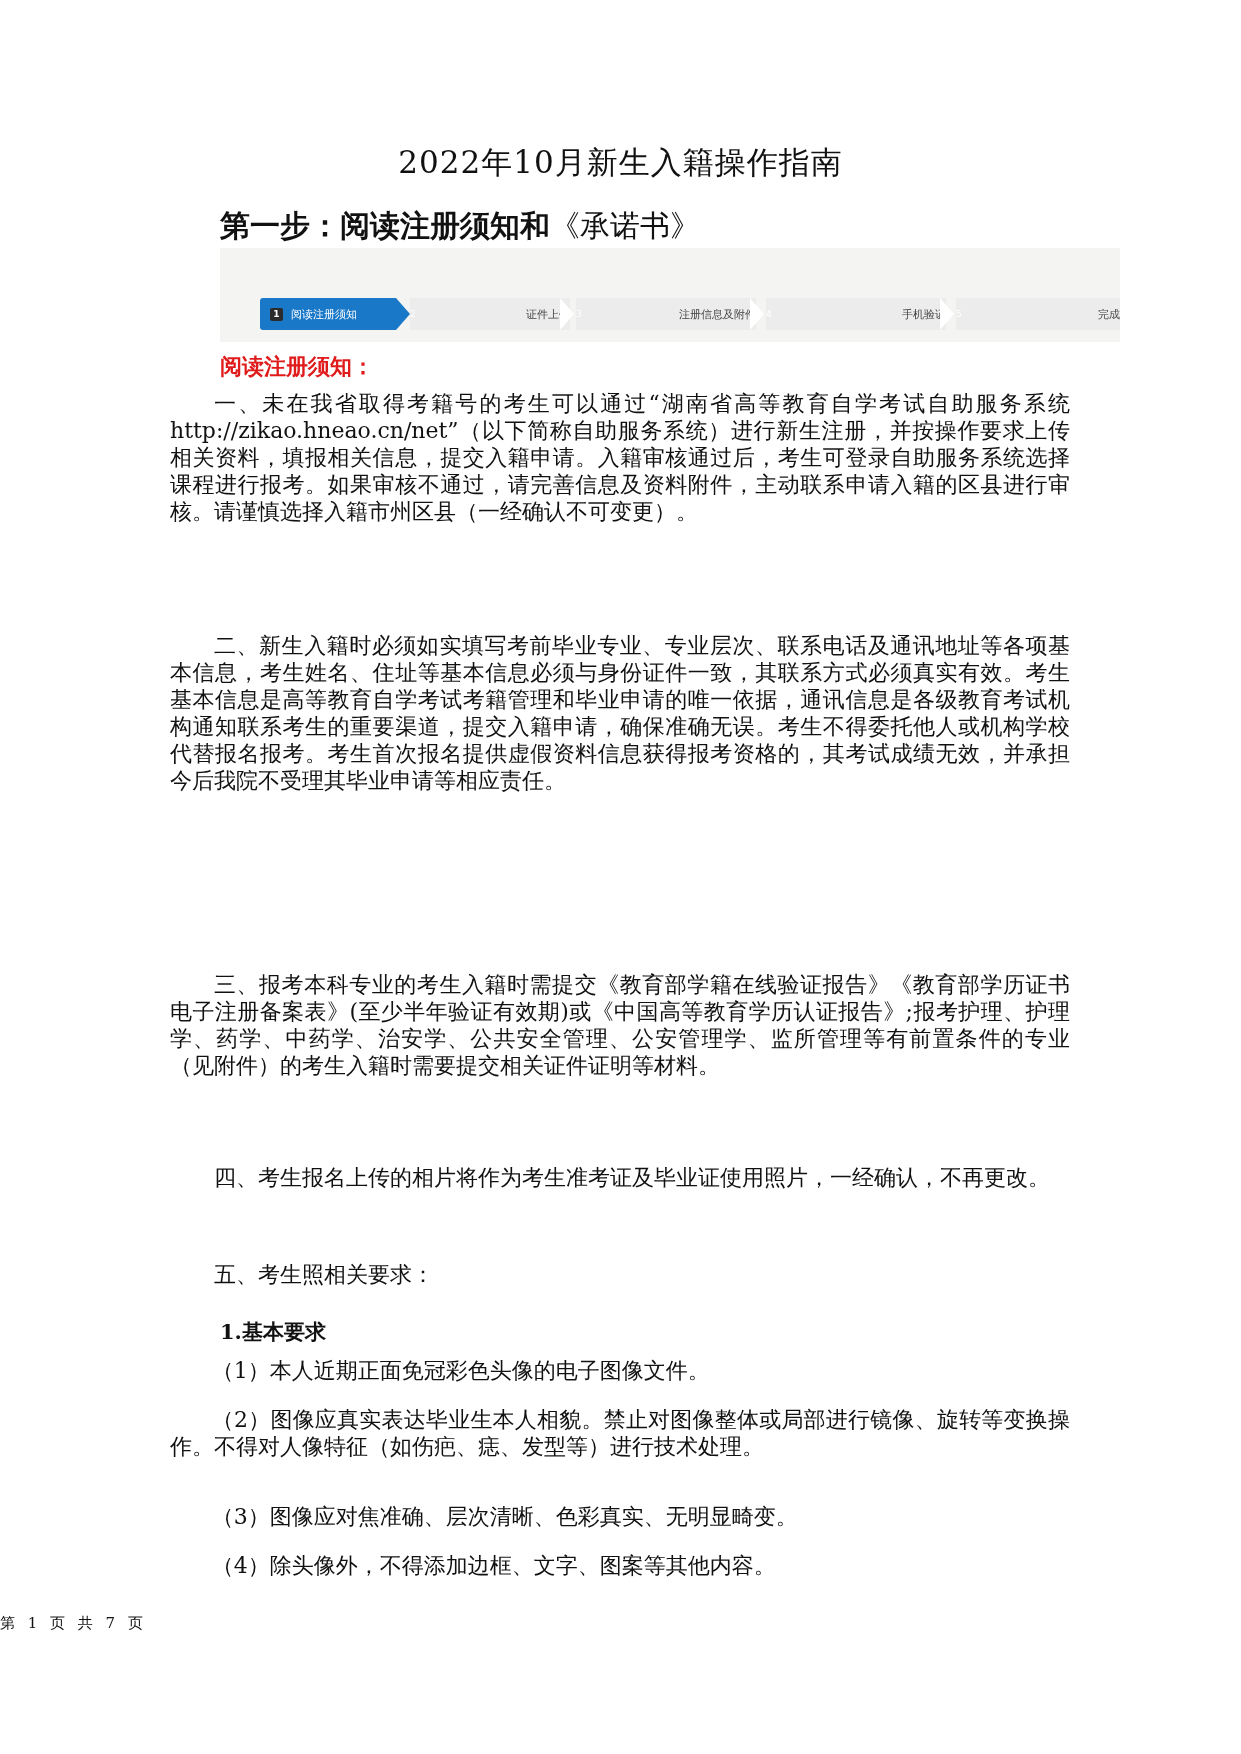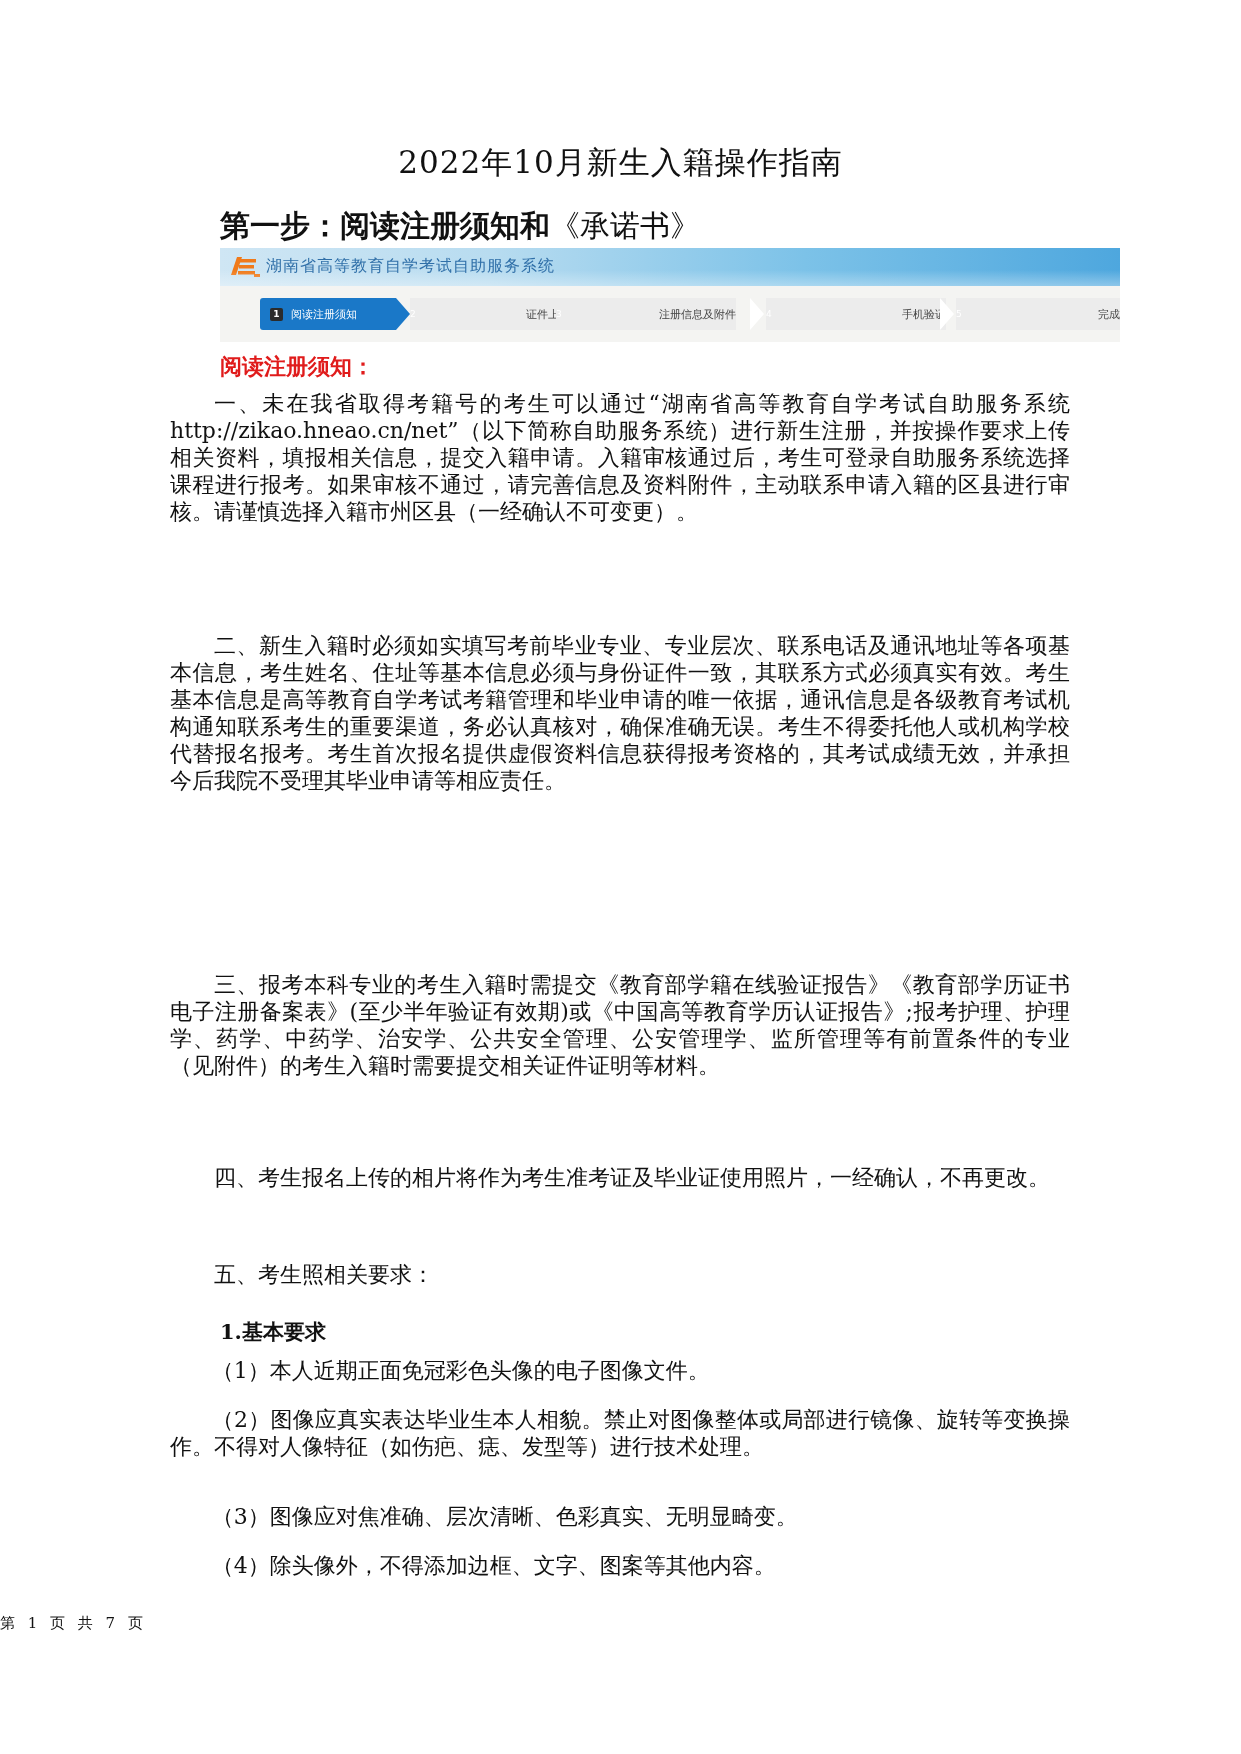--- a/index.html
+++ b/index.html
@@ -81,45 +81,35 @@
 
 <div>
 
   <div class="title">2022年10月新生入籍操作指南</div>
 
   <div class="step-heading">
     <span>第一步：阅读注册须知和</span><span class="book">《承诺书》</span>
   </div>
 
   <div class="shot">
-    <div class="shot-header">
-      <svg class="logo" viewBox="0 0 34 24">
-        <path d="M9 2 L14 2 L8 20 L3 20 Z" fill="#f07a1a"></path>
-        <rect x="12" y="4" width="16" height="3.5" fill="#f07a1a"></rect>
-        <rect x="11" y="10" width="15" height="3.5" fill="#f07a1a"></rect>
-        <rect x="10" y="16" width="17" height="3.5" fill="#f07a1a"></rect>
-        <rect x="26" y="19" width="6" height="3" fill="#f07a1a"></rect>
-      </svg>
-      <div class="sys-title">湖南省高等教育自学考试自助服务系统</div>
-    </div>
 
     <div class="steps">
       <div class="step active" style="left:0; width:136px;">
         <span class="num">1</span>
         <span>阅读注册须知</span>
       </div>
       <div class="chev chev-blue" style="left:136px;"></div>
 
       <div class="step" style="left:150px; width:160px;">
         <span class="num">2</span>
         <span>证件上传</span>
       </div>
       <div class="chev chev-white" style="left:300px;"></div>
 
-      <div class="step" style="left:296px; width:180px;">
+      <div class="step" style="left:316px; width:180px;">
         <span class="num">3</span>
         <span>注册信息及附件</span>
       </div>
       <div class="chev chev-white" style="left:490px;"></div>
 
       <div class="step" style="left:506px; width:180px;">
         <span class="num">4</span>
         <span>手机验证</span>
       </div>
       <div class="chev chev-white" style="left:680px;"></div>
@@ -127,21 +117,21 @@
       <div class="step" style="left:696px; width:164px;">
         <span class="num">5</span>
         <span>完成</span>
       </div>
     </div>
   </div>
 
   <div class="red-heading">阅读注册须知：</div>
 
   <p class="para" style="top:390px;">一、未在我省取得考籍号的考生可以通过“湖南省高等教育自学考试自助服务系统 http://zikao.hneao.cn/net”（以下简称自助服务系统）进行新生注册，并按操作要求上传相关资料，填报相关信息，提交入籍申请。入籍审核通过后，考生可登录自助服务系统选择课程进行报考。如果审核不通过，请完善信息及资料附件，主动联系申请入籍的区县进行审核。请谨慎选择入籍市州区县（一经确认不可变更）。</p>
-  <p class="para" style="top:632px;">二、新生入籍时必须如实填写考前毕业专业、专业层次、联系电话及通讯地址等各项基本信息，考生姓名、住址等基本信息必须与身份证件一致，其联系方式必须真实有效。考生基本信息是高等教育自学考试考籍管理和毕业申请的唯一依据，通讯信息是各级教育考试机构通知联系考生的重要渠道，务必认真核对，确保准确无误。考生不得委托他人或机构学校代替报名报考。考生首次报名提供虚假资料信息获得报考资格的，其考试成绩无效，并承担今后我院不受理其毕业申请等相应责任。</p>
+  <p class="para" style="top:632px;">二、新生入籍时必须如实填写考前毕业专业、专业层次、联系电话及通讯地址等各项基本信息，考生姓名、住址等基本信息必须与身份证件一致，其联系方式必须真实有效。考生基本信息是高等教育自学考试考籍管理和毕业申请的唯一依据，通讯信息是各级教育考试机构通知联系考生的重要渠道，提交入籍申请，确保准确无误。考生不得委托他人或机构学校代替报名报考。考生首次报名提供虚假资料信息获得报考资格的，其考试成绩无效，并承担今后我院不受理其毕业申请等相应责任。</p>
   <p class="para" style="top:971px;">三、报考本科专业的考生入籍时需提交《教育部学籍在线验证报告》《教育部学历证书电子注册备案表》(至少半年验证有效期)或《中国高等教育学历认证报告》;报考护理、护理学、药学、中药学、治安学、公共安全管理、公安管理学、监所管理等有前置条件的专业（见附件）的考生入籍时需要提交相关证件证明等材料。</p>
   <p class="para" style="top:1164px;">四、考生报名上传的相片将作为考生准考证及毕业证使用照片，一经确认，不再更改。</p>
   <p class="para" style="top:1261px;">五、考生照相关要求：</p>
 
   <div class="sub-heading" style="top:1318px;">1.基本要求</div>
 
   <p class="para" style="top:1357px; text-indent:1.9em;">（1）本人近期正面免冠彩色头像的电子图像文件。</p>
   <p class="para" style="top:1406px; text-indent:1.9em;">（2）图像应真实表达毕业生本人相貌。禁止对图像整体或局部进行镜像、旋转等变换操作。不得对人像特征（如伤疤、痣、发型等）进行技术处理。</p>
   <p class="para" style="top:1503px; text-indent:1.9em;">（3）图像应对焦准确、层次清晰、色彩真实、无明显畸变。</p>
   <p class="para" style="top:1552px; text-indent:1.9em;">（4）除头像外，不得添加边框、文字、图案等其他内容。</p>

